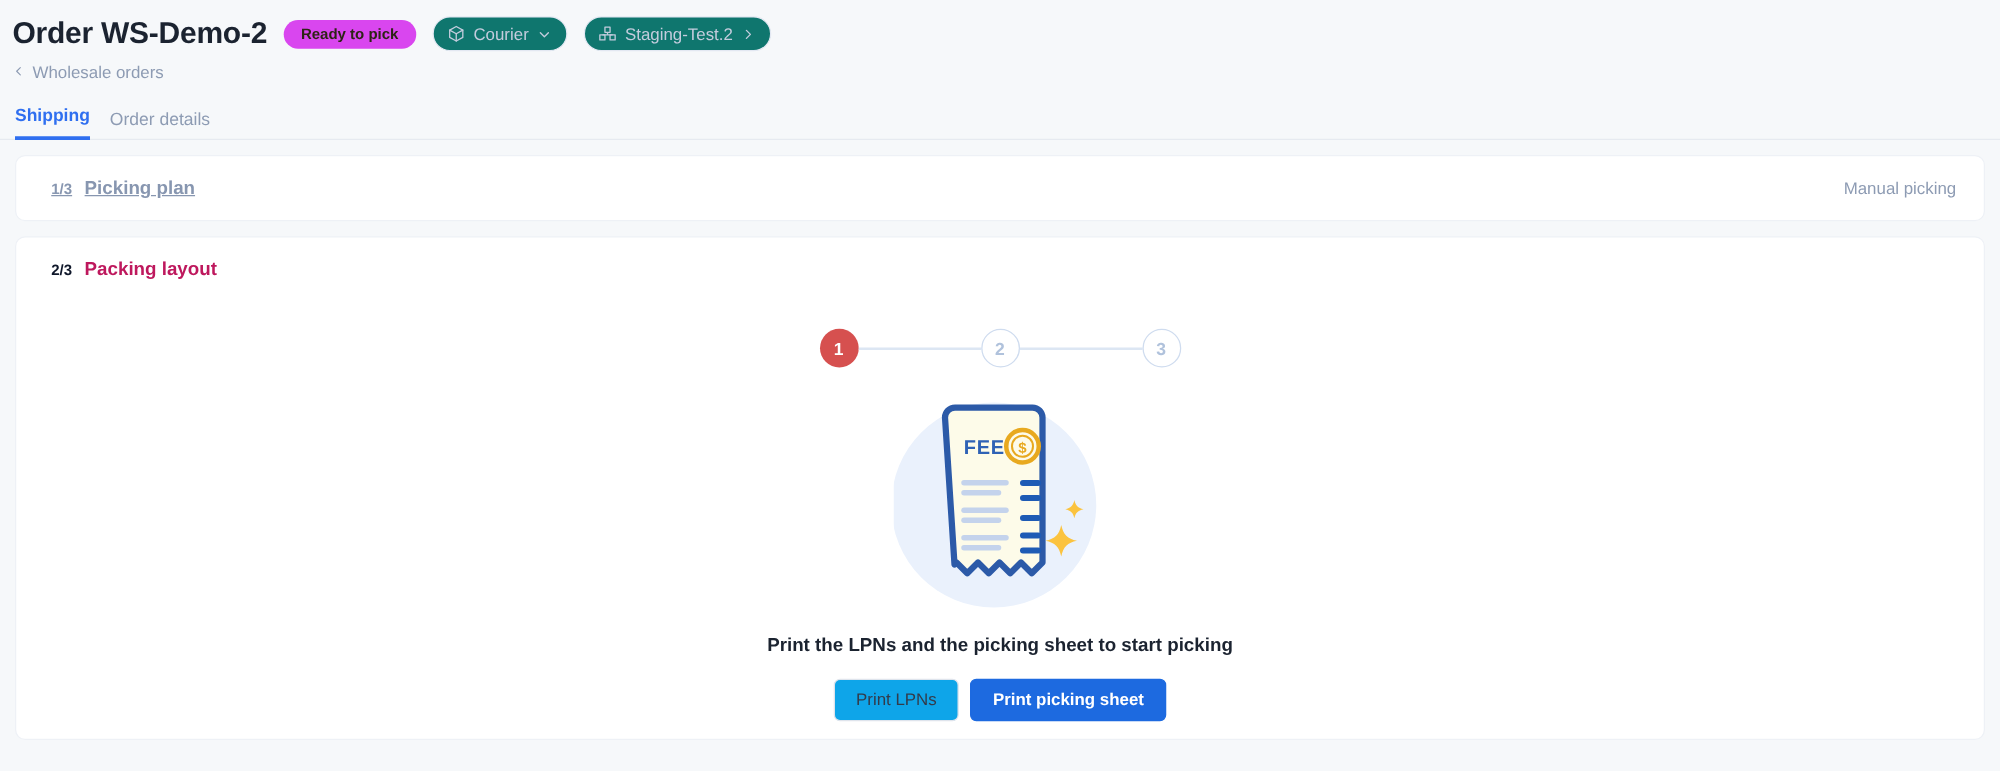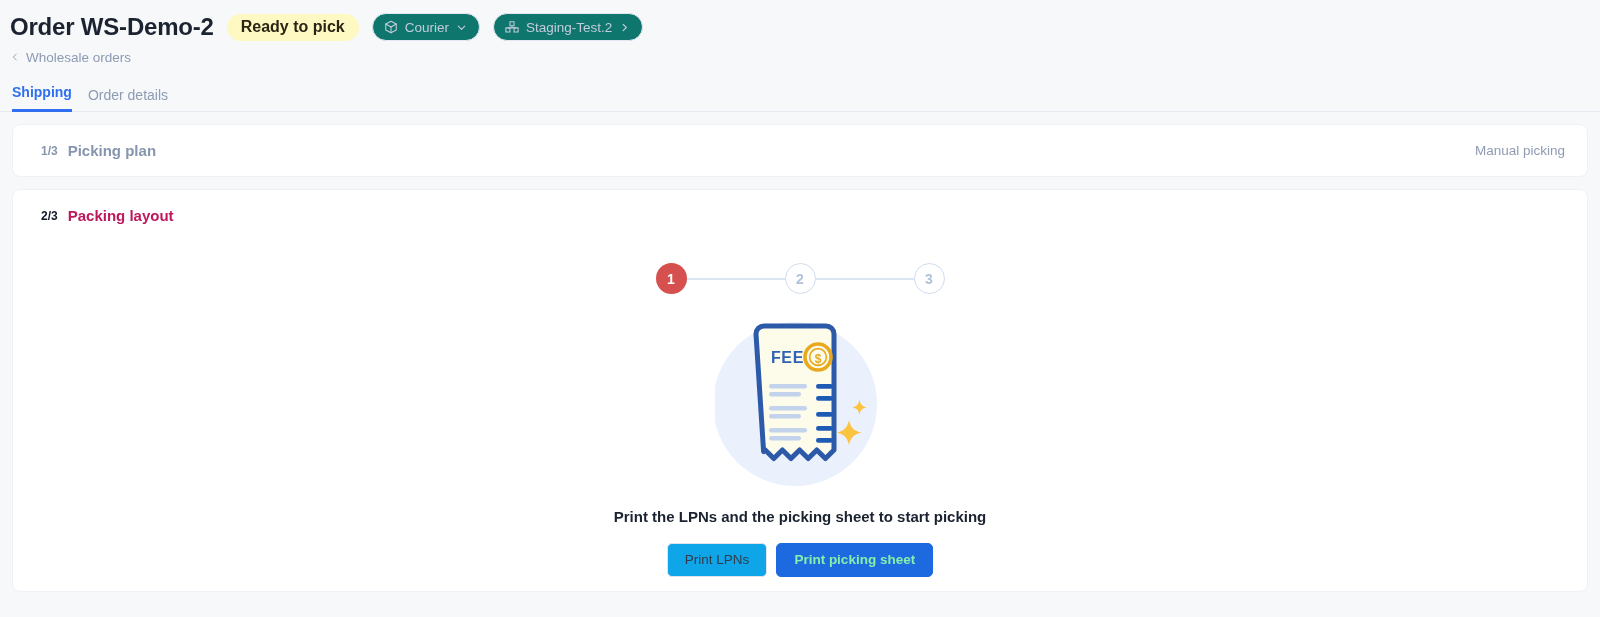--- a/index.html
+++ b/index.html
@@ -26,23 +26,23 @@
     text-align: center;
   }
   .page-title {
     font-size: 24px;
     font-weight: bold;
     color: #1b2330;
     letter-spacing: -0.2px;
     white-space: nowrap;
   }
   .status-badge {
-    background: #fef9c3;
+    background: #d946ef;
     color: #2c2414;
-    font-size: 16px;
+    font-size: 12px;
     font-weight: bold;
     border-radius: 14px;
     padding: 5px 14px 6px;
     line-height: 1;
     white-space: nowrap;
   }
   .chip {
     display: flex;
     align-items: center;
     gap: 7px;
@@ -104,21 +104,21 @@
     display: flex;
     align-items: center;
     padding: 17px 22px 17px 28px;
   }
   .step-num {
     font-size: 12px;
     font-weight: bold;
     margin-right: 10px;
   }
   .card-title { font-size: 15px; font-weight: bold; }
-  .card.muted .step-num, .card.muted .card-title { color: #8796b0; }
+  .card.muted .step-num, .card.muted .card-title { color: #8796b0; text-decoration: underline; }
   .card.active .step-num { color: #0f172a; }
   .card.active .card-title { color: #be185d; }
   .card-head-right {
     margin-left: auto;
     font-size: 13.5px;
     color: #8d9bb3;
     cursor: pointer;
   }
 
   
@@ -164,21 +164,21 @@
     white-space: nowrap;
   }
   .btn-secondary {
     background: #0ea5e9;
     border: 1px solid #dfe4ec;
     color: #333b4a;
   }
   .btn-primary {
     background: #1d6ae0;
     border: 1px solid #1d6ae0;
-    color: #86efac;
+    color: #ffffff;
     font-weight: bold;
   }
 </style>
 </head>
 <body>
 
 <div class="page">
 
   <div class="header">
     <div class="title-row">

